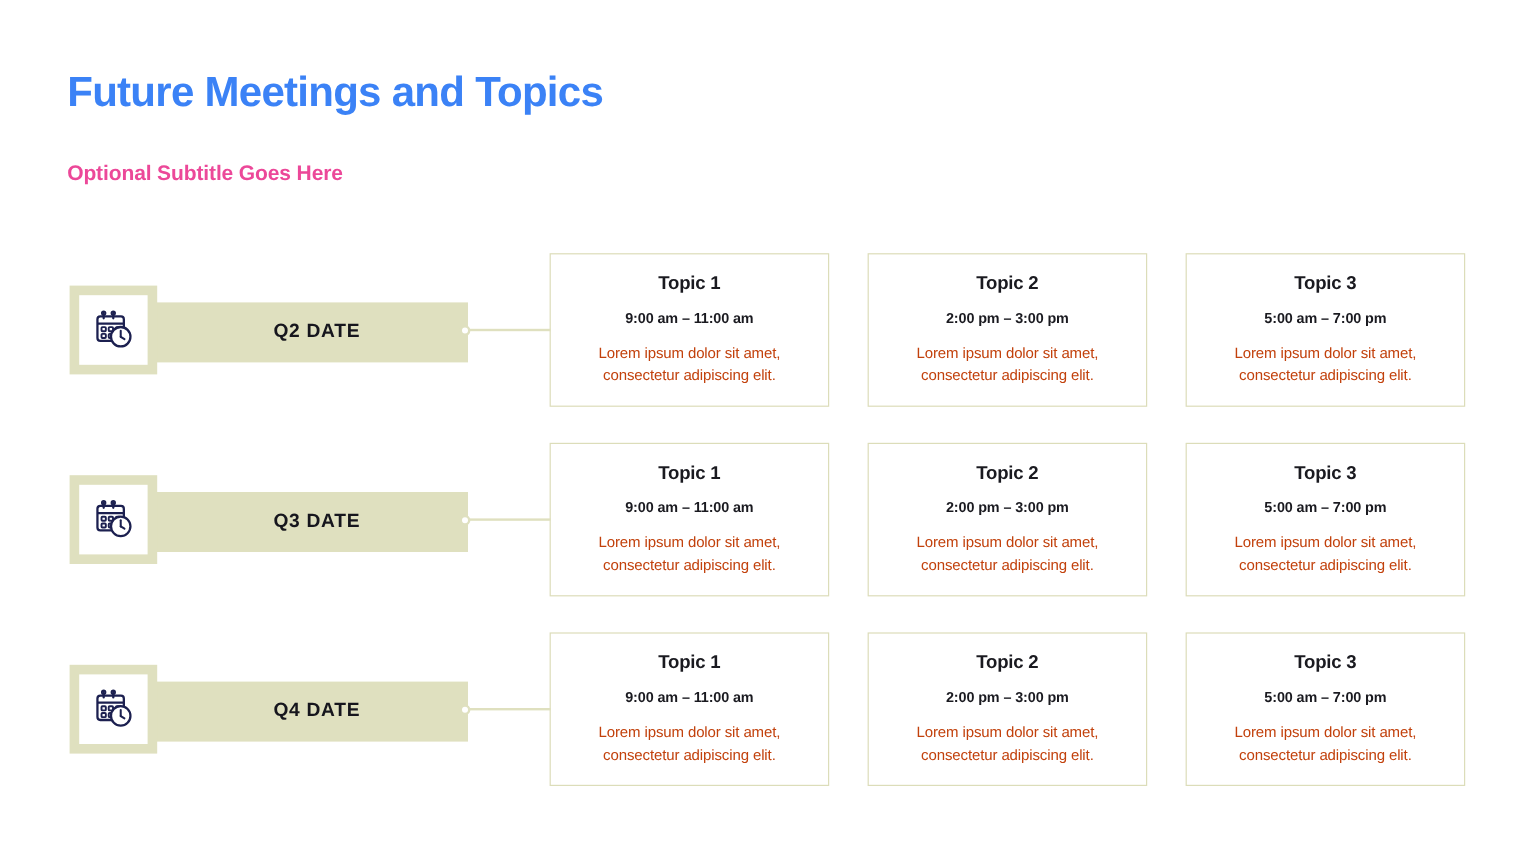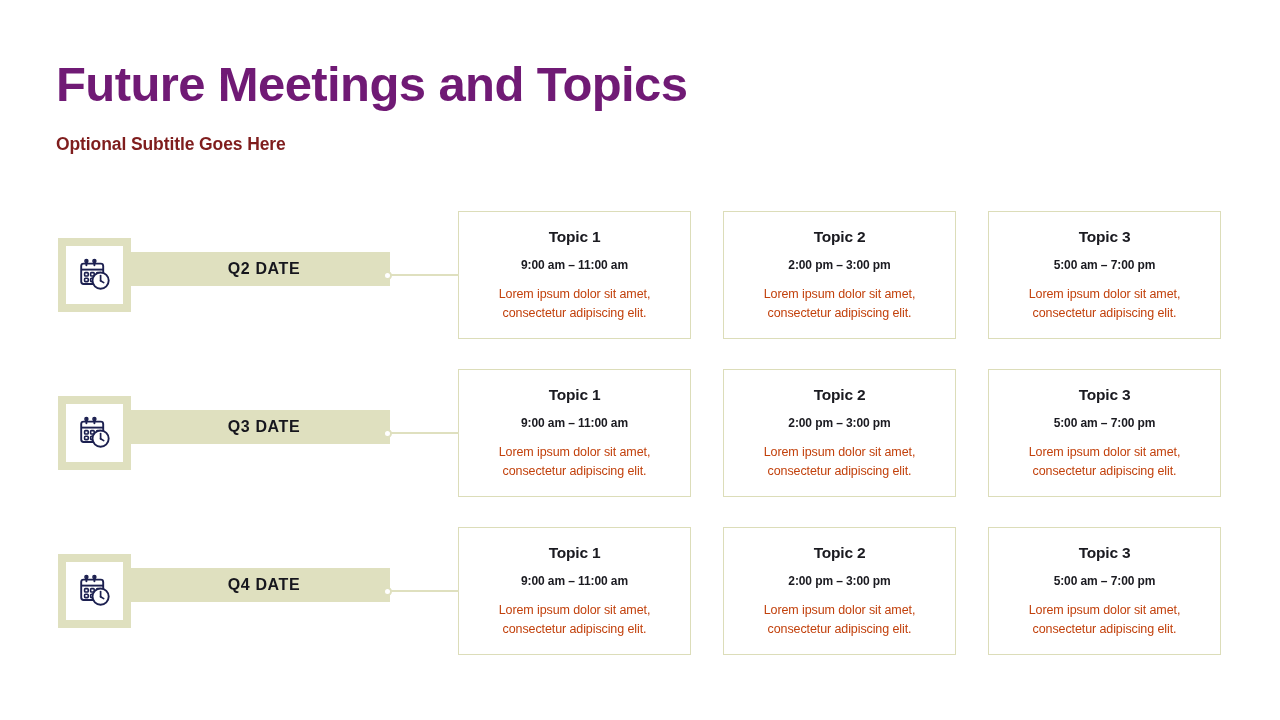--- a/index.html
+++ b/index.html
@@ -18,35 +18,35 @@
     width: 1280px;
     height: 720px;
     background: #ffffff;
   }
 
   
   .slide-title {
     position: absolute;
     left: 56px;
     top: 58px;
-    font-size: 49px;
+    font-size: 35px;
     font-weight: 700;
     letter-spacing: -0.6px;
-    color: #701a75;
+    color: #3b82f6;
     line-height: 1.1;
     white-space: nowrap;
   }
 
   .slide-subtitle {
     position: absolute;
     left: 56px;
     top: 134px;
     font-size: 17.5px;
     font-weight: 700;
-    color: #7f1d1d;
+    color: #ec4899;
     letter-spacing: -0.1px;
     white-space: nowrap;
   }
 
   
   .row {
     position: absolute;
     left: 0;
     width: 1280px;
   }
@@ -85,21 +85,21 @@
     justify-content: center;
   }
 
   .icon-tile-inner svg { display: block; }
 
   .date-bar {
     position: absolute;
     left: 36px;
     top: 41px;
     width: 296px;
-    height: 34px;
+    height: 50px;
     background: #dfe0bf;
     display: flex;
     align-items: center;
     justify-content: center;
     z-index: 1;
   }
 
   .date-bar-label {
     font-size: 16px;
     font-weight: 700;

